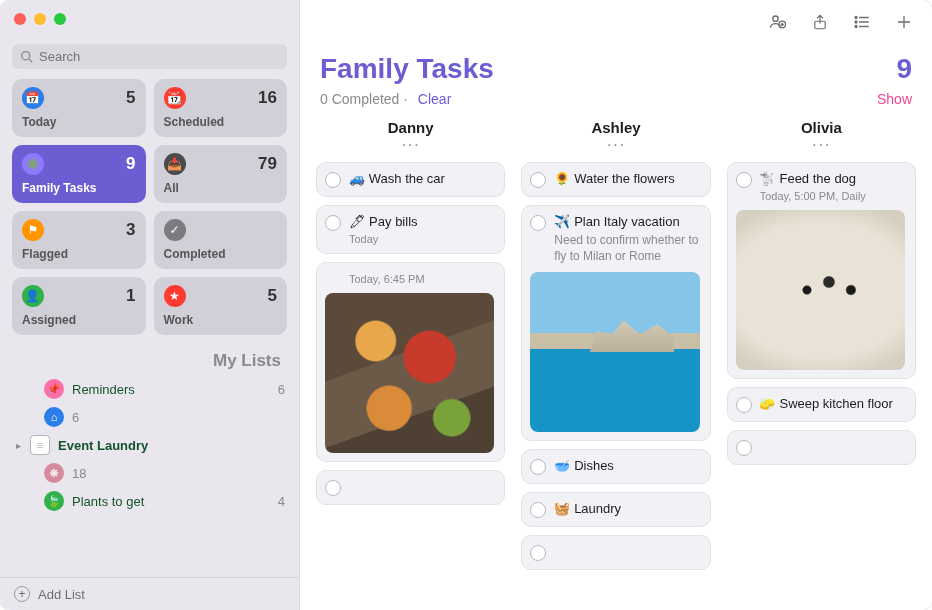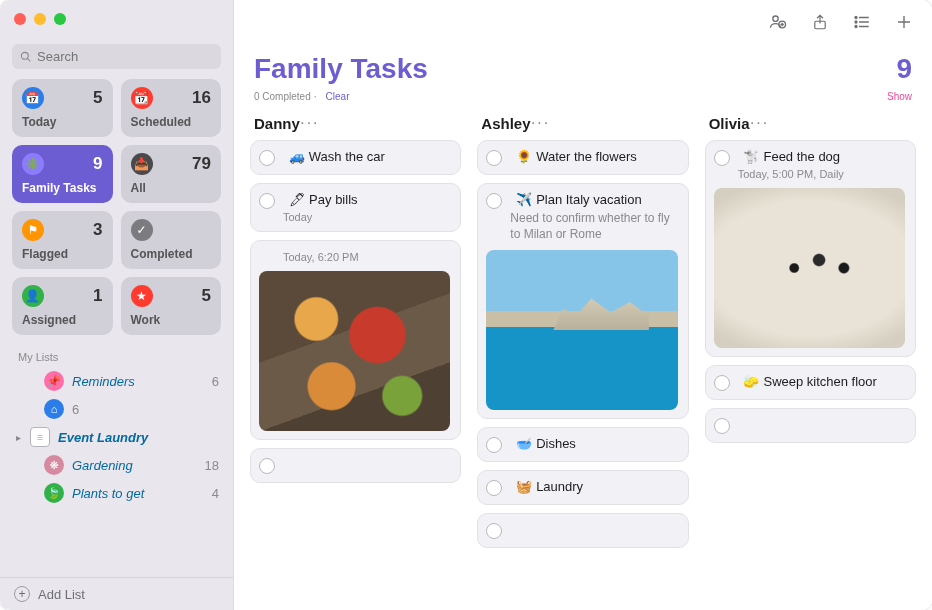--- a/index.html
+++ b/index.html
@@ -10,21 +10,21 @@
   background: #fff;
   width: 932px;
   height: 610px;
   overflow: hidden;
   border-radius: 10px;
   box-shadow: 0 0 0 1px rgba(0,0,0,.08);
   position: relative;
 }
 .window { display: flex; height: 100%; }
 .sidebar {
-  width: 234px;
+  width: 300px;
   background: #e9e7ed;
   display: flex;
   flex-direction: column;
   border-right: 1px solid rgba(0,0,0,.05);
 }
 .traffic { display: flex; gap: 8px; padding: 13px 14px 0 14px; height: 38px; align-items: flex-start;}
 .dot { width: 12px; height: 12px; border-radius: 50%; }
 .dot.red{background:#ff5f57}.dot.yellow{background:#febc2e}.dot.green{background:#28c840}
 .search {
   margin: 6px 12px 10px 12px;
@@ -58,67 +58,67 @@
 .card.active { background:#6c5dd3; color:#fff; }
 .card .top { display:flex;justify-content:space-between;align-items:center; }
 .card .icon {
   width:22px;height:22px;border-radius:50%;display:flex;align-items:center;justify-content:center;font-size:12px;color:#fff;
 }
 .card .count { font-size:17px;font-weight:700;color:#333; }
 .card.active .count { color:#fff; }
 .card .label { font-size:12px;font-weight:600;color:#555;margin-top:4px; }
 .card.active .label { color:#fff; }
 
-.mylists-hdr { font-size:11px;color:#8a8a8d;font-weight:400;padding:6px 18px 4px; }
+.mylists-hdr { font-size:17px;color:#8a8a8d;font-weight:700;padding:6px 18px 4px;text-align:right; }
 .mylists { flex:1; overflow-y:auto; }
 .list-row {
   display:flex;align-items:center;padding:4px 14px 4px 16px;cursor:pointer;
   font-size:13px;
 }
 .list-row .disclosure { width:12px;color:#888;font-size:10px;margin-right:2px;visibility:hidden; }
 .list-row.has-children .disclosure { visibility:visible; }
 .list-row.indent { padding-left:30px; }
 .list-row .licon {
   width:20px;height:20px;border-radius:50%;margin-right:8px;display:flex;align-items:center;justify-content:center;font-size:11px;color:#fff;flex-shrink:0;
 }
 .list-row .licon.outline { border:1px solid #b5b3bb;background:#fff;color:#b5b3bb;border-radius:4px; }
-.list-row .lname { flex:1;color:#0369a1;font-style:italic; }
+.list-row .lname { flex:1;color:#14532d; }
 .list-row .lcount { color:#8a8a8d;font-size:13px; }
 .list-row.bold .lname { font-weight:600; }
 
 .addlist {
   border-top:1px solid rgba(0,0,0,.08);
   padding:8px 14px;display:flex;align-items:center;color:#6f6f73;font-size:13px;cursor:pointer;
 }
 .addlist .plus { width:16px;height:16px;border-radius:50%;border:1px solid #9c9ca0;display:flex;align-items:center;justify-content:center;margin-right:8px;font-size:12px; }
 
 .main { flex:1;display:flex;flex-direction:column;background:#fff; }
 .toolbar {
   height:45px;display:flex;align-items:center;justify-content:flex-end;gap:18px;padding:0 16px 0 0; border-bottom: 1px solid rgba(0,0,0,.0);
 }
 .toolbar .tbtn { color:#6f6f73;cursor:pointer;display:flex;align-items:center;justify-content:center;width:24px;height:24px; }
 
 .header { padding:8px 20px 6px 20px;display:flex;justify-content:space-between;align-items:flex-start; }
 .header .title { font-size:28px;font-weight:700;color:#6c5dd3; }
 .header .big { font-size:28px;font-weight:700;color:#6c5dd3; }
-.subheader { padding:0 20px 12px 20px;display:flex;justify-content:space-between;font-size:10px; }
+.subheader { padding:0 20px 12px 20px;display:flex;justify-content:space-between;font-size:14px; }
 .subheader .left { color:#8a8a8d; }
 .subheader .clear { color:#6c5dd3;cursor:pointer;margin-left:6px; }
 .subheader .show { color:#ec4899;cursor:pointer; }
 
 .columns { flex:1;display:flex;gap:16px;padding:0 16px 16px 16px;overflow:auto; }
 .col { flex:1;min-width:0; }
-.col-hdr { display:flex;justify-content:flex-start;align-items:center;padding:0 4px 8px 4px; }
+.col-hdr { display:flex;justify-content:space-between;align-items:center;padding:0 4px 8px 4px;flex-direction:column; }
 .col-hdr .cname { font-weight:700;font-size:15px; }
 .col-hdr .cmenu { color:#8a8a8d;font-size:16px;cursor:pointer;letter-spacing:1px; }
 
 .task {
   background:#f2f1f5;border:1px solid #e2e1e7;border-radius:10px;padding:8px 10px 8px 8px;margin-bottom:8px;
 }
-.task .row { display:flex;align-items:flex-start;gap:14px; }
+.task .row { display:flex;align-items:flex-start;gap:8px; }
 .radio {
   width:16px;height:16px;border-radius:50%;border:1.5px solid #b9b8bf;flex-shrink:0;margin-top:1px;cursor:pointer;background:#fff;
 }
 .task .ttitle { font-size:13px;line-height:1.3; }
 .task .tmeta { font-size:11px;color:#8a8a8d;margin-top:2px;padding-left:24px; }
 .task .tnote { font-size:12px;color:#8a8a8d;margin-top:2px;padding-left:24px;line-height:1.3; }
 .task .timg {
   margin-top:8px;margin-left:0;border-radius:8px;overflow:hidden;height:160px;
 }
 .task.empty { padding:8px; }
@@ -234,21 +234,20 @@
         </div>
         <div class="list-row has-children bold">
           <span class="disclosure">▸</span>
     <div class="licon outline" style="">≡</div>
     <div class="lname">Event Laundry</div>
     <div class="lcount"></div>
         </div>
         <div class="list-row indent">
           <span class="disclosure">▸</span>
     <div class="licon " style="background:#d68aa0">❋</div>
-    <div class="lname">Gardening</div>
     <div class="lcount">18</div>
         </div>
         <div class="list-row indent">
           <span class="disclosure">▸</span>
     <div class="licon " style="background:#30b14a">🍃</div>
     <div class="lname">Plants to get</div>
     <div class="lcount">4</div>
         </div>
       </div>
     <div class="addlist">
@@ -315,21 +314,21 @@
       </div>
     </div>
           <div class="task">
       <div class="row">
         <div class="radio"></div>
         <div class="ttitle">🖊 Pay bills</div>
       </div>
             <div class="tmeta">Today</div>
     </div>
           <div class="task">
-            <div class="tmeta">Today, 6:20 PM</div>
+            <div class="tmeta">Today, 6:45 PM</div>
             <div class="timg img-food"></div>
     </div>
           <div class="task empty">
             <div class="row">
               <div class="radio"></div>
             </div>
           </div>
         </div>
         <div class="col">
           <div class="col-hdr">

